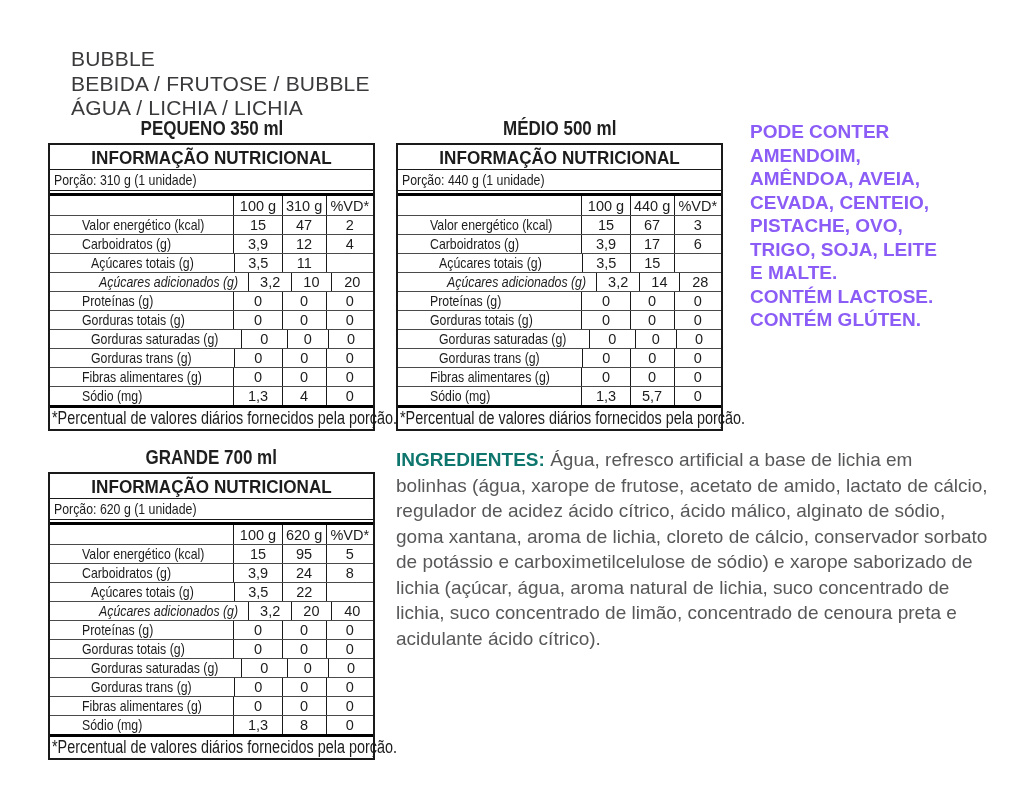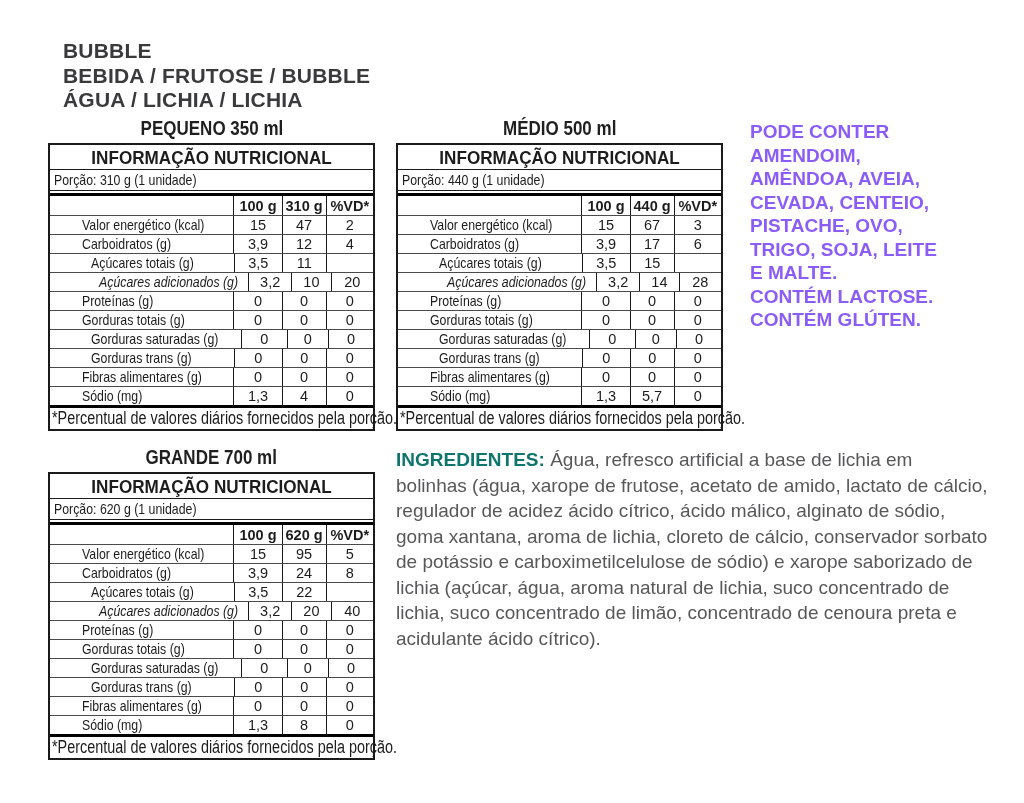--- a/index.html
+++ b/index.html
@@ -1,39 +1,39 @@
 <!DOCTYPE html>
 <html><head>
 <meta charset="utf-8">
 <style>
   html,body{margin:0;padding:0;background:#ffffff;}
   #page{position:relative;width:1024px;height:803px;background:#ffffff;overflow:hidden;
         font-family:"Liberation Sans",sans-serif;color:#1c1c1c;}
   .abs{position:absolute;}
 
   
-  .doc-title{font-size:21px;font-weight:bold;line-height:24.5px;color:#3a3a3c;
-             white-space:pre-line;letter-spacing:.2px;margin:8px;}
+  .doc-title{font-size:21px;font-weight:normal;line-height:24.5px;color:#3a3a3c;
+             white-space:pre-line;letter-spacing:.2px;margin:16px;}
 
   
   .size-label{margin:0 0 3px 0;text-align:center;font-size:20px;font-weight:bold;color:#1f1f1f;}
   .size-label span{display:inline-block;transform:scaleX(.85);transform-origin:50% 50%;white-space:nowrap;}
 
   
   .nt{width:327px;border:2px solid #1a1a1a;background:#fff;box-sizing:border-box;}
   .nt-title{text-align:center;font-weight:bold;font-size:19px;line-height:21px;
             padding:2px 0 1px;border-bottom:1.5px solid #1a1a1a;}
   .nt-title span{display:inline-block;transform:scaleX(.9);transform-origin:50% 50%;white-space:nowrap;}
   .nt-porcao{font-size:14.5px;line-height:16px;padding:2px 4px;border-bottom:1px solid #1a1a1a;}
   .cx{display:inline-block;transform:scaleX(.85);transform-origin:0 50%;white-space:nowrap;}
   .cxf{display:inline-block;transform:scaleX(.8);transform-origin:0 50%;white-space:nowrap;}
   .rule-thick{height:3px;background:#000;}
   .rule-thick.gap{margin-top:2px;}
   .nt-row{display:flex;align-items:stretch;border-bottom:1px solid #4a4a4a;height:18px;font-size:14.5px;}
-  .nt-head{font-weight:bold;height:19px;}
+  .nt-head{font-weight:normal;height:19px;}
   .nt-label{width:170px;padding-left:4px;box-sizing:border-box;display:flex;align-items:center;margin-left:28px;}
   .ind1 .nt-label{padding-left:13px;}
   .ind2 .nt-label{padding-left:21px;font-style:italic;}
   .nt-val{width:53px;text-align:center;border-left:1px solid #1a1a1a;box-sizing:border-box;
           display:flex;align-items:center;justify-content:center;}
   .nt-row .nt-val:nth-child(3){width:48px;}
   .nt-row .nt-val:nth-child(4){width:52px;}
   .nt-body .nt-row:last-child{border-bottom:none;}
   .nt-foot{font-size:18px;line-height:16px;padding:2px 2px 3px;}
 

